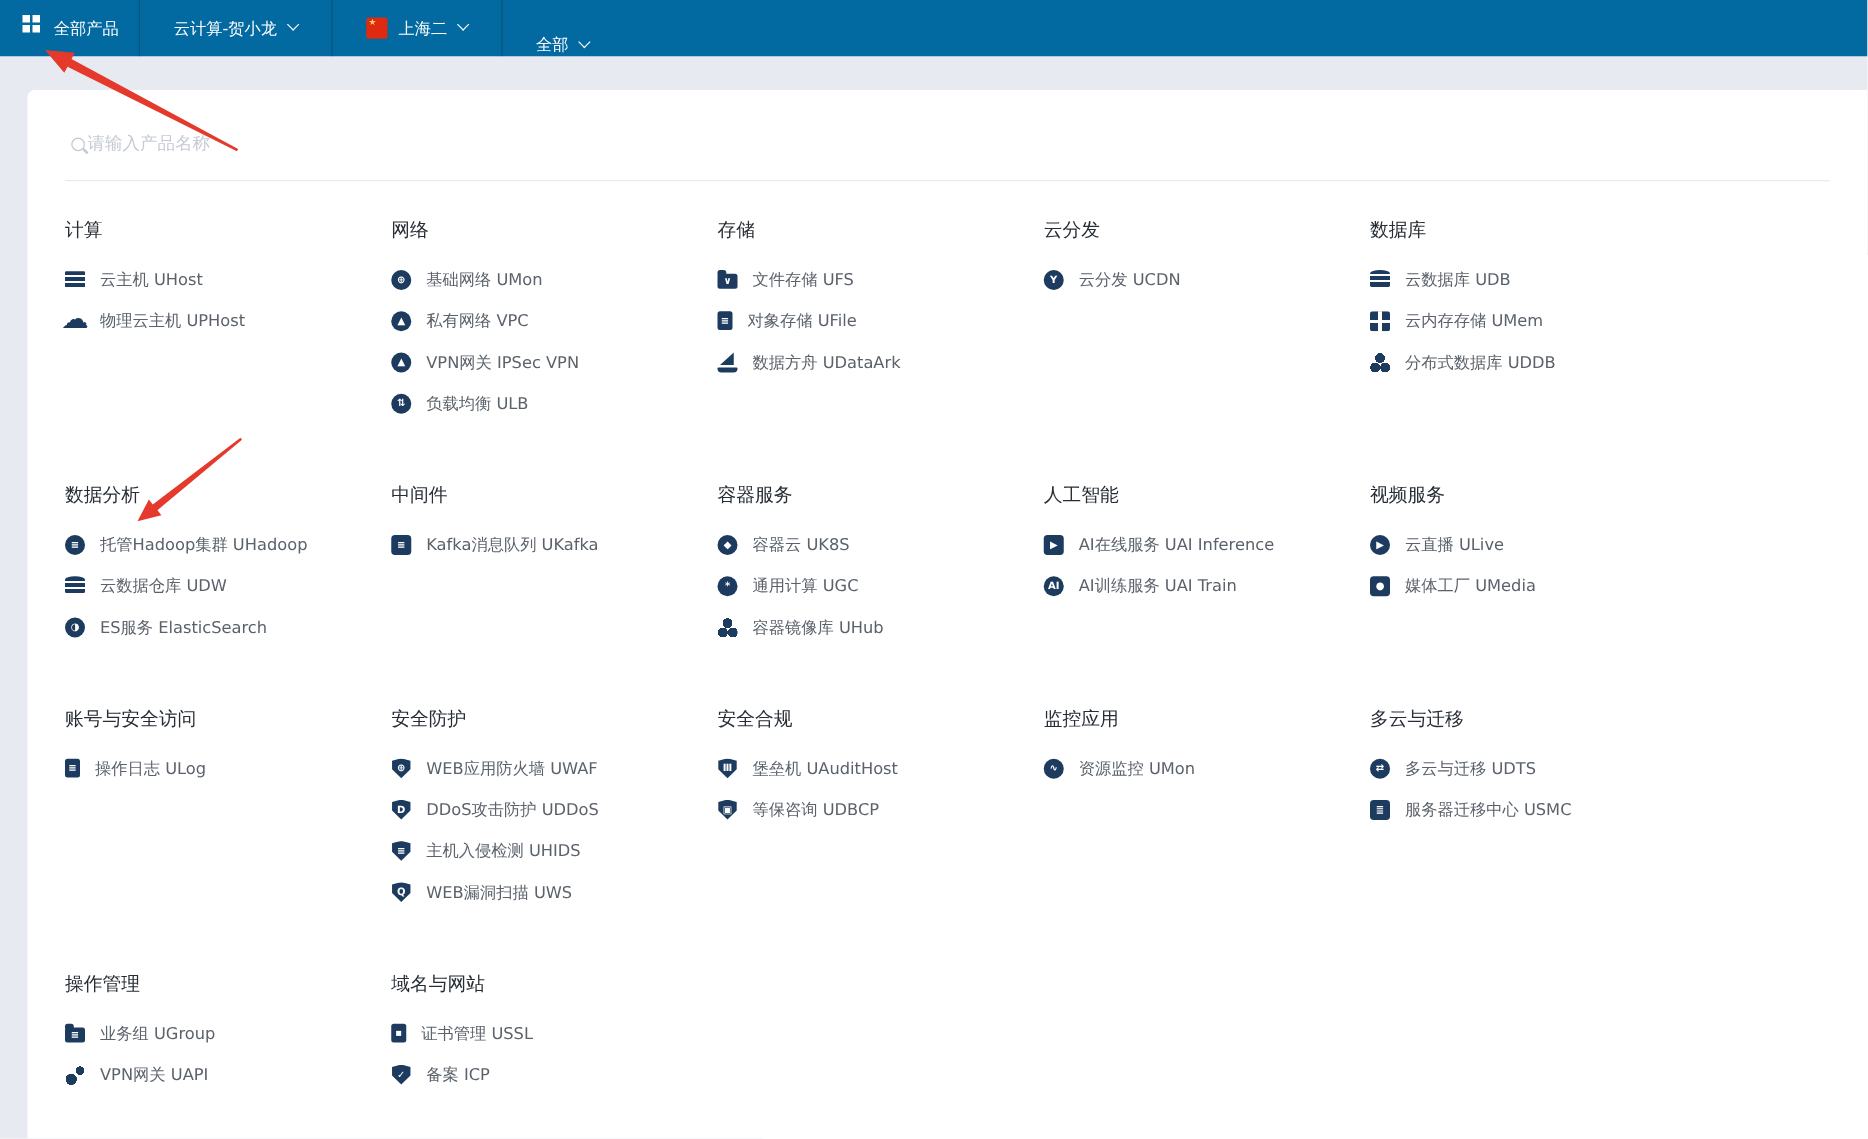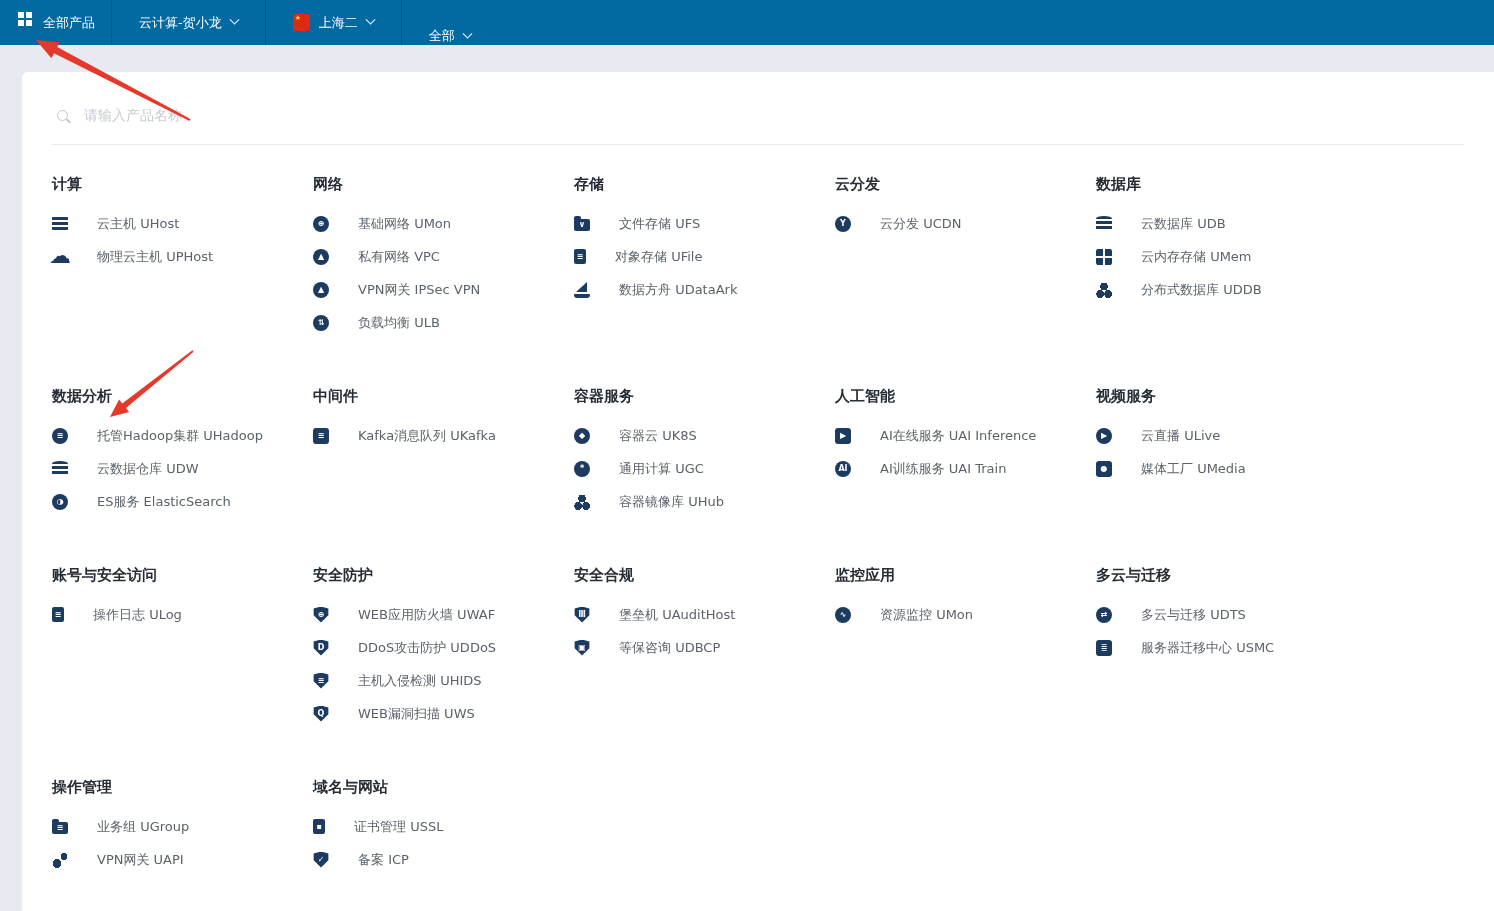--- a/index.html
+++ b/index.html
@@ -21,33 +21,33 @@
   .tb-item:first-child{padding:0 16px;}
   .tb-grid{width:6px;height:6px;background:#fff;box-shadow:8px 0 0 #fff,0 8px 0 #fff,8px 8px 0 #fff;margin:-8px 10px 8px 2px;flex:none;}
   .flag{width:17px;height:17px;background:#de2a10;border-radius:2px;position:relative;flex:none;}
   .flag::before{content:"★";position:absolute;top:0px;left:2px;color:#ffd75e;font-size:7px;line-height:9px;}
   .chev{width:6px;height:6px;border-right:1.6px solid #fff;border-bottom:1.6px solid #fff;transform:rotate(45deg) translate(-2px,-2px);flex:none;}
   
   .panel{
     position:absolute;top:72px;left:22px;right:0;bottom:0;background:#fff;
     border-top-left-radius:6px;padding:0 30px;box-sizing:border-box;overflow:hidden;z-index:1;
   }
-  .search-row{display:flex;align-items:center;height:30px;margin-top:28px;padding-left:5px;gap:14px;justify-content:space-between;}
+  .search-row{display:flex;align-items:center;height:30px;margin-top:28px;padding-left:5px;justify-content:space-between;}
   .mag{width:9px;height:9px;border:1.6px solid #c3c8d0;border-radius:50%;position:relative;flex:none;}
   .mag::after{content:"";position:absolute;width:5px;height:1.6px;background:#c3c8d0;transform:rotate(45deg);right:-4px;bottom:-2px;}
   .search-input{
     flex:1;border:none;outline:none;font-size:14px;color:#333;background:transparent;
     font-family:"DejaVu Sans","Liberation Sans",sans-serif;
   }
   .search-input::placeholder{color:#c6cbd3;}
   .divider{height:1px;background:#e7eaf0;margin-top:14px;}
   
   .sections{display:grid;grid-template-columns:repeat(5,261px);row-gap:47px;margin-top:29px;align-items:start;}
-  .sec h3{margin:0 0 13px 0;font-size:15px;line-height:20px;color:#272d35;font-weight:bold;}
-  .item{display:flex;align-items:center;gap:29px;height:33px;cursor:pointer;}
+  .sec h3{margin:0 0 13px 0;font-size:15px;line-height:20px;color:#272d35;font-weight:normal;}
+  .item{display:flex;align-items:center;gap:12px;height:33px;cursor:pointer;}
   .lbl{font-size:13px;color:#5b626b;white-space:nowrap;}
   
   .icon{width:16px;height:16px;flex:none;position:relative;display:flex;align-items:center;justify-content:center;font-family:"DejaVu Sans",sans-serif;}
   .icon::after{content:attr(data-char);color:#fff;font-size:8px;font-weight:bold;line-height:1;position:relative;z-index:2;}
   .circle{background:#1d3a5f;border-radius:50%;}
   .square{background:#1d3a5f;border-radius:3px;}
   .shield{background:#1d3a5f;clip-path:polygon(50% 0%,96% 13%,96% 55%,50% 100%,4% 55%,4% 13%);}
   .bars{background:repeating-linear-gradient(#1d3a5f 0 3px,#ffffff 3px 4.8px);height:13px;border-radius:1px;}
   .cyl{background:repeating-linear-gradient(#1d3a5f 0 3.4px,#ffffff 3.4px 5px);height:15px;border-radius:50%/18%;}
   .grid4{background:linear-gradient(to right,transparent 42%,#fff 42% 58%,transparent 58%),linear-gradient(to bottom,transparent 42%,#fff 42% 58%,transparent 58%),#1d3a5f;border-radius:2px;}

